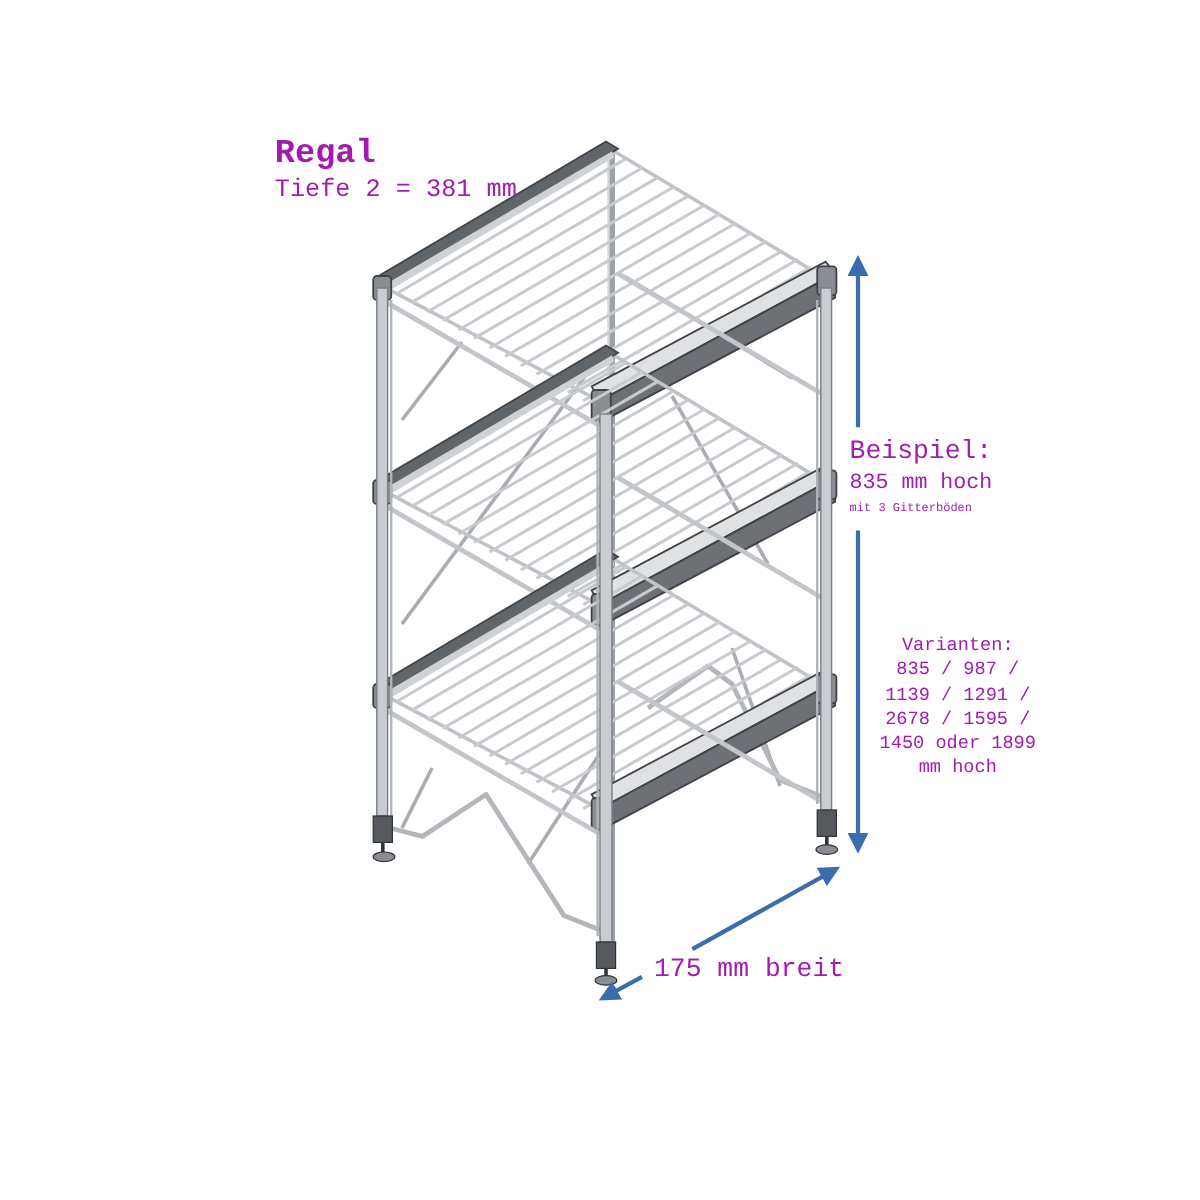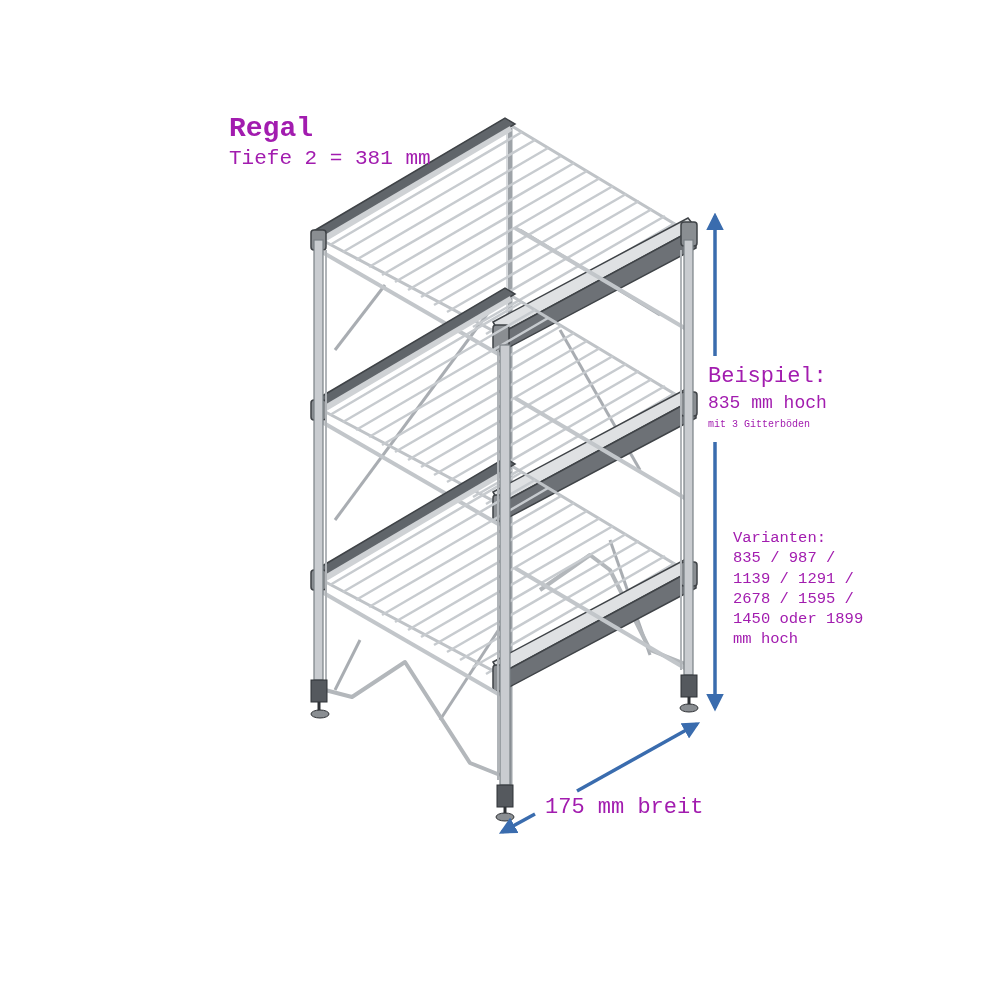--- a/index.html
+++ b/index.html
@@ -6,21 +6,21 @@
     body { width: 1000px; height: 1000px; position: relative; overflow: hidden; font-family: "Liberation Sans", sans-serif; color: #111; }
     .canvas { position: absolute; left: 0; top: 0; width: 1000px; height: 1000px; }
     .label { position: absolute; white-space: nowrap; color: #a21caf; font-family: Liberation Mono, monospace; }
     .title { left: 229px; top: 112px; font-size: 28px; font-weight: bold; line-height: 34px; }
     .subtitle { left: 229px; top: 147px; font-size: 21px; line-height: 24px; text-align: right; }
     .height-block { left: 708px; top: 364px; }
     .height-block .l1 { font-size: 22px; line-height: 26px; display: block; }
     .height-block .l2 { font-size: 18px; line-height: 26px; display: block; }
     .height-block .l3 { font-size: 10px; line-height: 18px; display: block; }
     .variants { left: 733px; top: 528px; font-size: 15.5px; line-height: 20.3px; }
-    .variants span { display: block; }
+    .variants span { display: block; text-align: center; }
     .width-label { left: 545px; top: 795px; font-size: 22px; line-height: 26px; }
   </style>
 </head>
 <body>
 
 <svg class="canvas" viewBox="0 0 1000 1000" xmlns="http://www.w3.org/2000/svg">
   <defs>
     <marker id="ah" viewBox="0 0 10 10" refX="8" refY="5" markerWidth="5" markerHeight="5" orient="auto-start-reverse">
       <path d="M0,0 L10,5 L0,10 z" fill="#3a6cae"></path>
     </marker>

